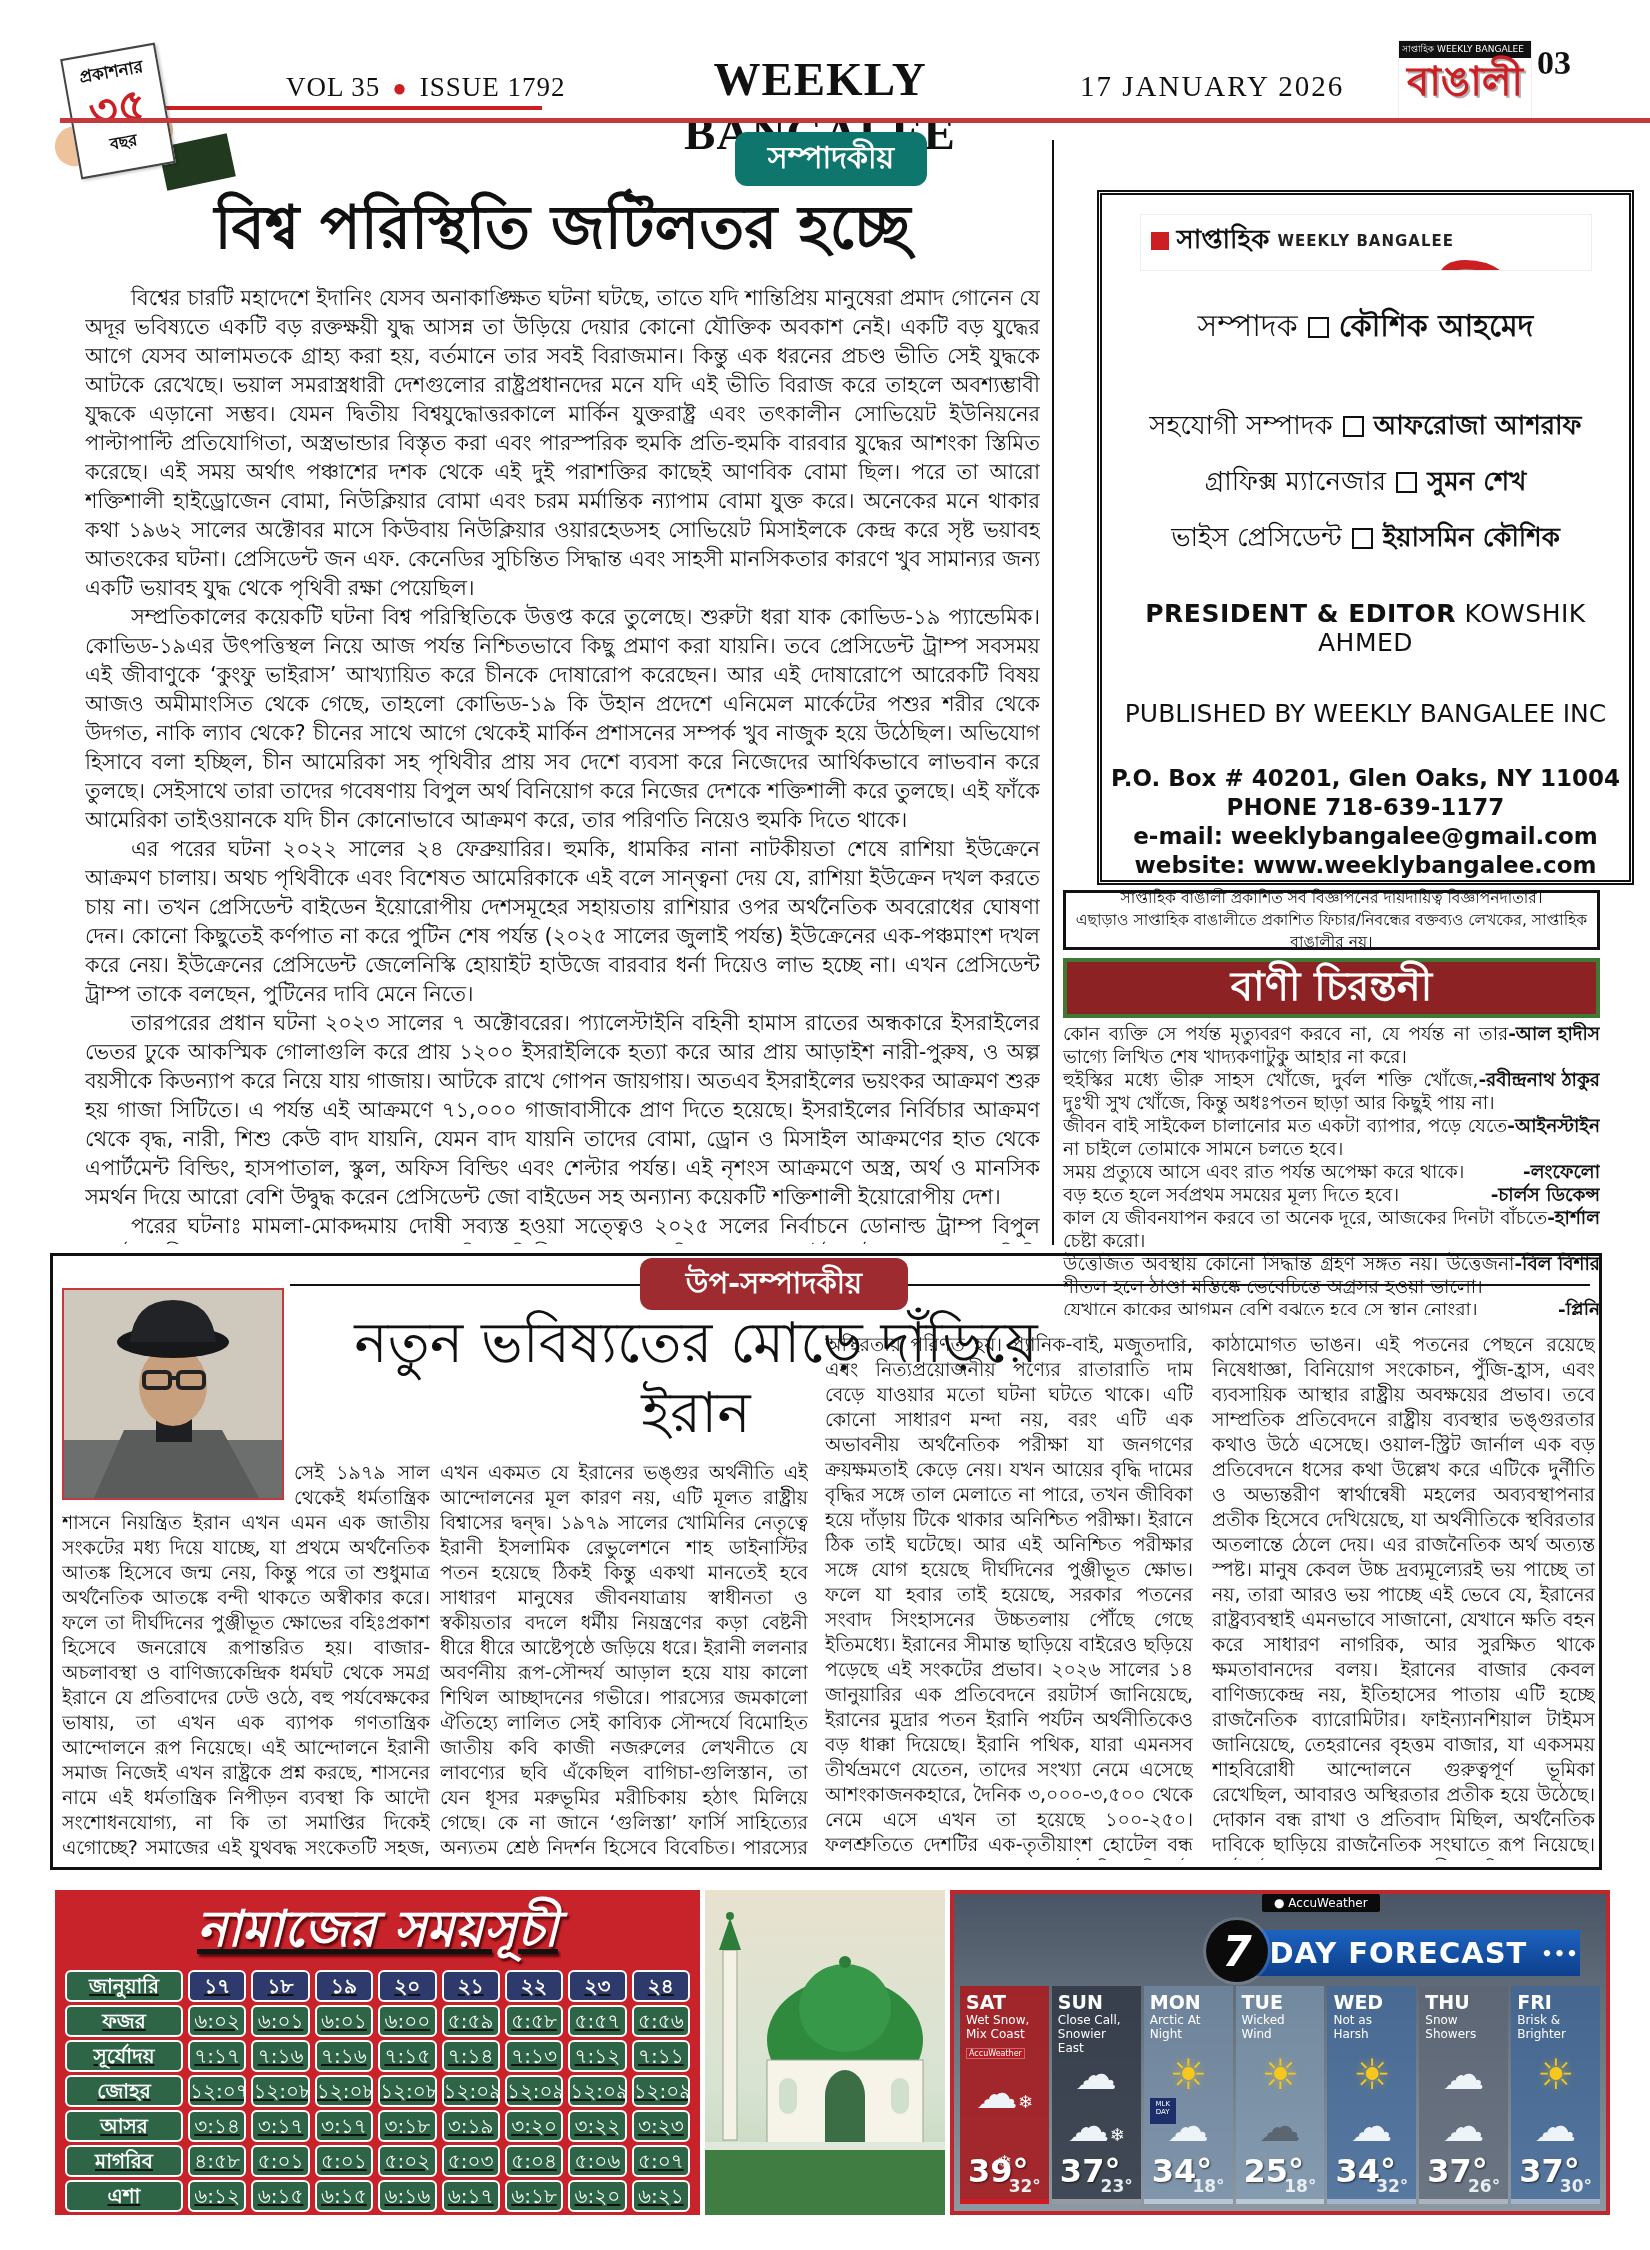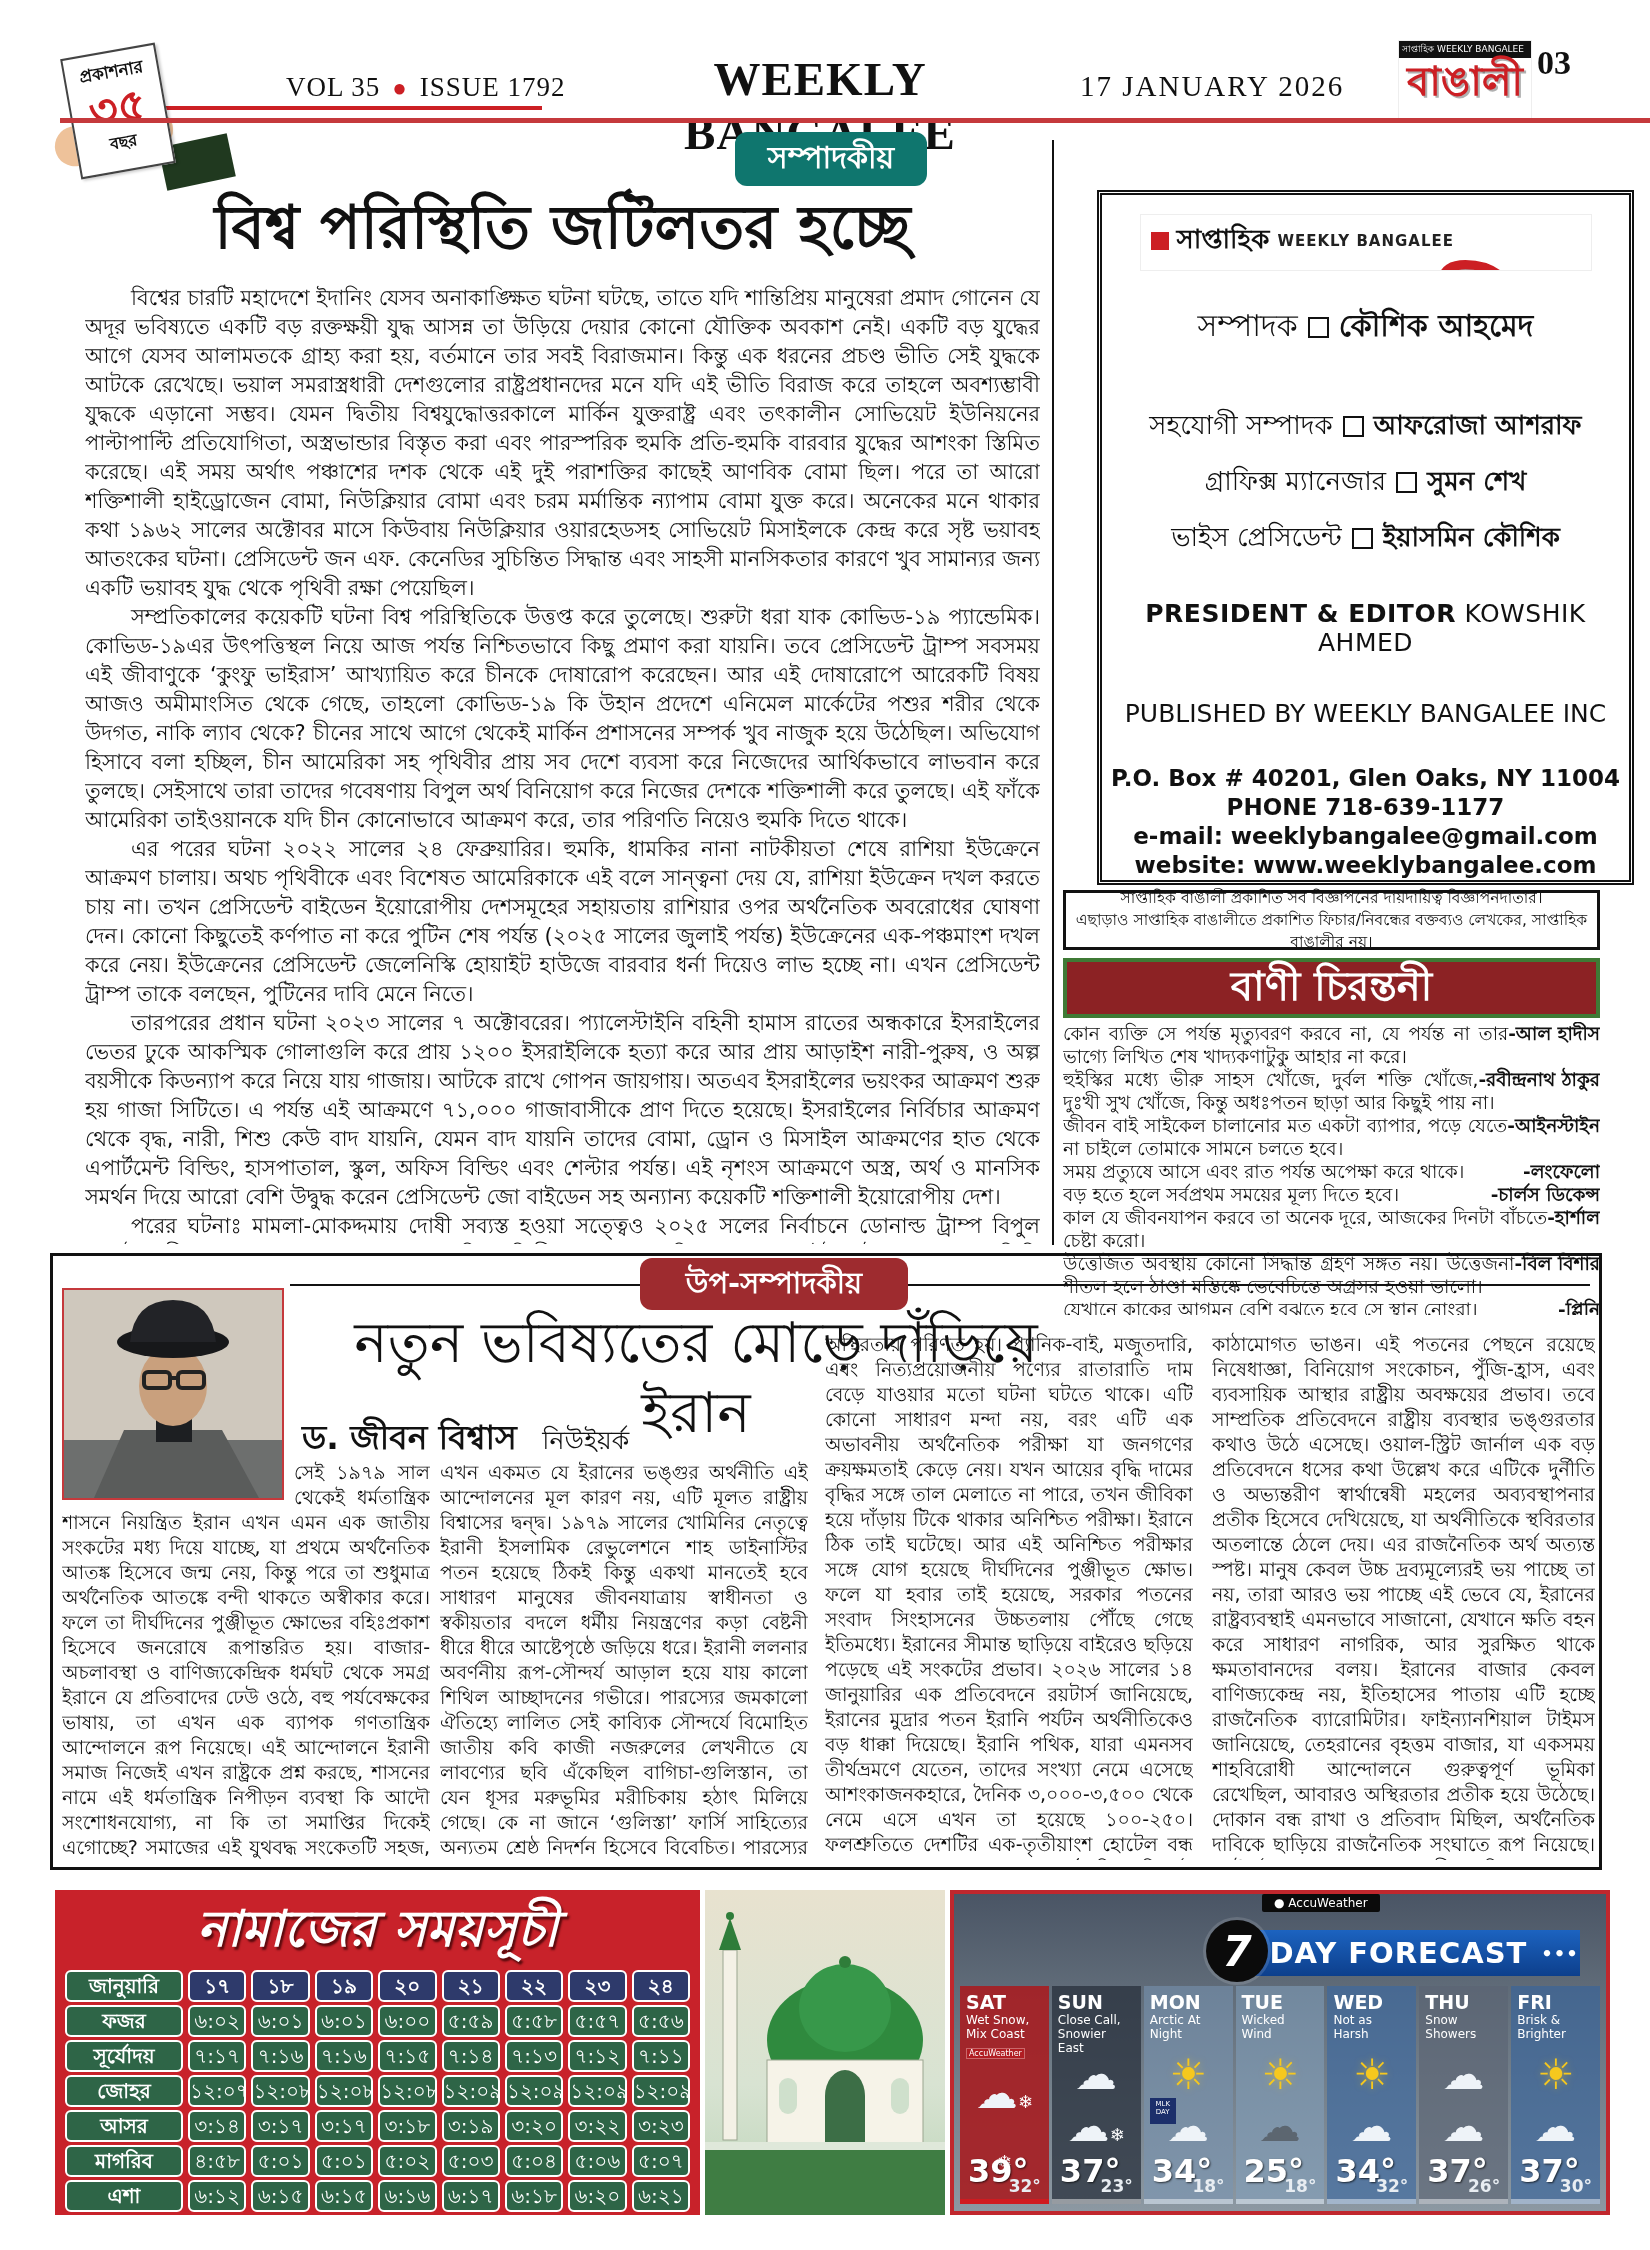--- a/index.html
+++ b/index.html
@@ -69,21 +69,21 @@
   #sub-headline{left:300px;top:1308px;width:792px;text-align:center;font-size:56px;font-weight:400;line-height:70px;}
   #sub-byline{left:302px;top:1412px;font-size:33px;font-weight:700;}
   #sub-byline .loc{font-size:25px;font-weight:400;margin-left:14px;}
   .sub-col{position:absolute;overflow:hidden;text-align:justify;font-size:19px;line-height:25px;}
   #sub-c1{left:62px;top:1460px;width:368px;height:400px;}
   #sub-c1 .ph-spacer{float:left;width:232px;height:44px;}
   #sub-c2{left:440px;top:1460px;width:368px;height:400px;}
   #sub-c3{left:825px;top:1332px;width:368px;height:528px;}
   #sub-c4{left:1212px;top:1332px;width:383px;height:528px;}
   
-  #prayer{left:55px;top:1890px;width:645px;height:325px;background:#c8222a;box-sizing:border-box;padding:8px 10px;}
+  #prayer{left:55px;top:1890px;width:645px;height:325px;background:#c8222a;box-sizing:border-box;padding:8px 10px;text-decoration:underline;}
   #prayer-title{text-align:center;color:#fff;font-size:50px;font-weight:700;font-style:italic;line-height:62px;
     text-shadow:2px 3px 2px #5a0a0d;height:66px;}
   #prayer-grid{display:grid;grid-template-columns:118px repeat(8,1fr);gap:3px 5px;margin-top:6px;}
   .pcell{color:#fff;text-align:center;border:2px solid #fff;border-radius:6px;font-size:20px;line-height:28px;height:28px;overflow:hidden;}
   .pl{background:#2e6547;font-weight:700;}
   .pd{background:#2e3a6b;font-weight:700;}
   .pv{background:#2e6547;}
   
   #mosque{left:705px;top:1890px;width:240px;height:325px;overflow:hidden;}
   
@@ -211,24 +211,20 @@
       <rect x="92" y="118" width="36" height="34" fill="#1d1f22"></rect>
       <ellipse cx="109" cy="96" rx="34" ry="40" fill="#c9a07d"></ellipse>
       <ellipse cx="109" cy="52" rx="56" ry="16" fill="#17181a"></ellipse>
       <path d="M66 52 Q70 10 109 10 Q148 10 152 52 Z" fill="#222327"></path>
       <rect x="80" y="82" width="26" height="16" rx="4" fill="none" stroke="#222" stroke-width="4"></rect>
       <rect x="114" y="82" width="26" height="16" rx="4" fill="none" stroke="#222" stroke-width="4"></rect>
       <line x1="106" y1="88" x2="114" y2="88" stroke="#222" stroke-width="4"></line>
     </svg>
   </div>
   <div id="sub-headline" class="abs" data-interactable="false">নতুন ভবিষ্যতের মোড়ে দাঁড়িয়ে ইরান</div>
-  <div id="sub-byline" class="abs" data-interactable="false">
-    <span data-interactable="false">ড. জীবন বিশ্বাস</span>
-    <span class="loc" data-interactable="false">নিউইয়র্ক</span>
-  </div>
   <div id="sub-c1" class="sub-col" data-interactable="false"><span class="ph-spacer"></span><span id="sub-c1-text">সেই ১৯৭৯ সাল থেকেই ধর্মতান্ত্রিক শাসনে নিয়ন্ত্রিত ইরান এখন এমন এক জাতীয় সংকটের মধ্য দিয়ে যাচ্ছে, যা প্রথমে অর্থনৈতিক আতঙ্ক হিসেবে জন্ম নেয়, কিন্তু পরে তা শুধুমাত্র অর্থনৈতিক আতঙ্কে বন্দী থাকতে অস্বীকার করে। ফলে তা দীর্ঘদিনের পুঞ্জীভূত ক্ষোভের বহিঃপ্রকাশ হিসেবে জনরোষে রূপান্তরিত হয়। বাজার-অচলাবস্থা ও বাণিজ্যকেন্দ্রিক ধর্মঘট থেকে সমগ্র ইরানে যে প্রতিবাদের ঢেউ ওঠে, বহু পর্যবেক্ষকের ভাষায়, তা এখন এক ব্যাপক গণতান্ত্রিক আন্দোলনে রূপ নিয়েছে। এই আন্দোলনে ইরানী সমাজ নিজেই এখন রাষ্ট্রকে প্রশ্ন করছে, শাসনের নামে এই ধর্মতান্ত্রিক নিপীড়ন ব্যবস্থা কি আদৌ সংশোধনযোগ্য, না কি তা সমাপ্তির দিকেই এগোচ্ছে? সমাজের এই যুথবদ্ধ সংকেতটি সহজ, কিন্তু নির্মম। ইরানী রিয়ালের পতন দৈনন্দিন জীবনকে পরিণত করেছে এক ধারাবাহিক জরুরি ব্যবস্থায় যেখানে রুটি, ওষুধ, জ্বালানি, বাড়িভাড়া সবকিছুর দাম যেন এক রাতের ব্যবধানে উল্লম্বিত লক্ষে আকাশ ছুঁয়েছে। ‘দেখিয়া শুনিয়া ক্ষেপিয়া গিয়াছে’ ইরানী মুক্তমনা জনগণ। এ প্রসঙ্গেই আজকের উপসম্পাদকীয়। বিশ্ব রাজনীতির ওয়াকেবহাল রাজনৈতিক বিশেষজ্ঞরা</span></div>
   <div id="sub-c2" class="sub-col" data-interactable="false">এখন একমত যে ইরানের ভঙ্গুর অর্থনীতি এই আন্দোলনের মূল কারণ নয়, এটি মূলত রাষ্ট্রীয় বিশ্বাসের দ্বন্দ্ব। ১৯৭৯ সালের খোমিনির নেতৃত্বে ইরানী ইসলামিক রেভুলেশনে শাহ ডাইনাস্টির পতন হয়েছে ঠিকই কিন্তু একথা মানতেই হবে সাধারণ মানুষের জীবনযাত্রায় স্বাধীনতা ও স্বকীয়তার বদলে ধর্মীয় নিয়ন্ত্রণের কড়া বেষ্টনী ধীরে ধীরে আষ্টেপৃষ্ঠে জড়িয়ে ধরে। ইরানী ললনার অবর্ণনীয় রূপ-সৌন্দর্য আড়াল হয়ে যায় কালো শিথিল আচ্ছাদনের গভীরে। পারস্যের জমকালো ঐতিহ্যে লালিত সেই কাব্যিক সৌন্দর্যে বিমোহিত জাতীয় কবি কাজী নজরুলের লেখনীতে যে লাবণ্যের ছবি এঁকেছিল বাগিচা-গুলিস্তান, তা যেন ধূসর মরুভূমির মরীচিকায় হঠাৎ মিলিয়ে গেছে। কে না জানে ‘গুলিস্তা’ ফার্সি সাহিত্যের অন্যতম শ্রেষ্ঠ নিদর্শন হিসেবে বিবেচিত। পারস্যের (বর্তমান ইরান) বিখ্যাত কবি শেখ সাদী সিরাজীর ১৫৮তম জন্মবার্ষিকী বিশ্বব্যাপী পালিত হয়। বিশ্বখ্যাত সেই নীতিশিক্ষামূলক ‘গুলিস্তান’ গ্রন্থটির গায়ে জমেছে পুরু ধুলোর আস্তরণ। ধর্মান্ধ শাসকগোষ্ঠী থেকে বাঁচতে ইরানী সমাজ কী লাবণ্যের স্বাধীনতা চেয়েছিল? এই প্রশ্নটিই এখনকার আন্দোলনের প্রধান চালিকা শক্তি, একথা এখন অনায়াসে বলা যায়। রয়টার্স জানায়, ২০২৫ সালের শেষদিকে ইরানি মুদ্রাস্ফীতি ছিল ৪২.৫% ভাগ। অর্থাৎ ২০২৫ সালেই ইরানি মুদ্রা প্রায় অর্ধেক মূল্য হারায়, যা পরে আরও দ্রুতগতিতে</div>
   <div id="sub-c3" class="sub-col" data-interactable="false">অস্থিরতায় পরিণত হয়। প্যানিক-বাই, মজুতদারি, এবং নিত্যপ্রয়োজনীয় পণ্যের রাতারাতি দাম বেড়ে যাওয়ার মতো ঘটনা ঘটতে থাকে। এটি কোনো সাধারণ মন্দা নয়, বরং এটি এক অভাবনীয় অর্থনৈতিক পরীক্ষা যা জনগণের ক্রয়ক্ষমতাই কেড়ে নেয়। যখন আয়ের বৃদ্ধি দামের বৃদ্ধির সঙ্গে তাল মেলাতে না পারে, তখন জীবিকা হয়ে দাঁড়ায় টিকে থাকার অনিশ্চিত পরীক্ষা। ইরানে ঠিক তাই ঘটেছে। আর এই অনিশ্চিত পরীক্ষার সঙ্গে যোগ হয়েছে দীর্ঘদিনের পুঞ্জীভূত ক্ষোভ। ফলে যা হবার তাই হয়েছে, সরকার পতনের সংবাদ সিংহাসনের উচ্চতলায় পৌঁছে গেছে ইতিমধ্যে। ইরানের সীমান্ত ছাড়িয়ে বাইরেও ছড়িয়ে পড়েছে এই সংকটের প্রভাব। ২০২৬ সালের ১৪ জানুয়ারির এক প্রতিবেদনে রয়টার্স জানিয়েছে, ইরানের মুদ্রার পতন ইরানি পর্যটন অর্থনীতিকেও বড় ধাক্কা দিয়েছে। ইরানি পথিক, যারা এমনসব তীর্থভ্রমণে যেতেন, তাদের সংখ্যা নেমে এসেছে আশংকাজনকহারে, দৈনিক ৩,০০০-৩,৫০০ থেকে নেমে এসে এখন তা হয়েছে ১০০-২৫০। ফলশ্রুতিতে দেশটির এক-তৃতীয়াংশ হোটেল বন্ধ হয়ে গেছে। কোনো দেশের অর্থনৈতিক বিপর্যয় যখন সীমান্ত-পারাপার ও বাণিজ্যকেও অকার্যকর করে তোলে, তখন বোঝা যায় তা কোনো সাময়িক ওঠানামা নয় বরং</div>
   <div id="sub-c4" class="sub-col" data-interactable="false"><span id="sub-c4-text">কাঠামোগত ভাঙন। এই পতনের পেছনে রয়েছে নিষেধাজ্ঞা, বিনিয়োগ সংকোচন, পুঁজি-হ্রাস, এবং ব্যবসায়িক আস্থার রাষ্ট্রীয় অবক্ষয়ের প্রভাব। তবে সাম্প্রতিক প্রতিবেদনে রাষ্ট্রীয় ব্যবস্থার ভঙ্গুরতার কথাও উঠে এসেছে। ওয়াল-স্ট্রিট জার্নাল এক বড় প্রতিবেদনে ধসের কথা উল্লেখ করে এটিকে দুর্নীতি ও অভ্যন্তরীণ স্বার্থান্বেষী মহলের অব্যবস্থাপনার প্রতীক হিসেবে দেখিয়েছে, যা অর্থনীতিকে স্থবিরতার অতলান্তে ঠেলে দেয়। এর রাজনৈতিক অর্থ অত্যন্ত স্পষ্ট। মানুষ কেবল উচ্চ দ্রব্যমূল্যেরই ভয় পাচ্ছে তা নয়, তারা আরও ভয় পাচ্ছে এই ভেবে যে, ইরানের রাষ্ট্রব্যবস্থাই এমনভাবে সাজানো, যেখানে ক্ষতি বহন করে সাধারণ নাগরিক, আর সুরক্ষিত থাকে ক্ষমতাবানদের বলয়। ইরানের বাজার কেবল বাণিজ্যকেন্দ্র নয়, ইতিহাসের পাতায় এটি হচ্ছে রাজনৈতিক ব্যারোমিটার। ফাইন্যানশিয়াল টাইমস জানিয়েছে, তেহরানের বৃহত্তম বাজার, যা একসময় শাহবিরোধী আন্দোলনে গুরুত্বপূর্ণ ভূমিকা রেখেছিল, আবারও অস্থিরতার প্রতীক হয়ে উঠেছে। দোকান বন্ধ রাখা ও প্রতিবাদ মিছিল, অর্থনৈতিক দাবিকে ছাড়িয়ে রাজনৈতিক সংঘাতে রূপ নিয়েছে। রয়টার্সও জানায়, যে ব্যবসায়ী শ্রেণি ১৯৭৯-এর বিপ্লবী জোটে ঐতিহাসিকভাবে গুরুত্বপূর্ণ অংশীদার ছিল,</span> </div>
 
   <div id="prayer" class="abs" data-interactable="false">
     <div id="prayer-title" data-interactable="false">নামাজের সময়সূচী</div>
     <div id="prayer-grid" data-interactable="false">
         <div class="pcell pl" data-interactable="false">জানুয়ারি</div>
         <div class="pcell pd" data-interactable="false">১৭</div>

